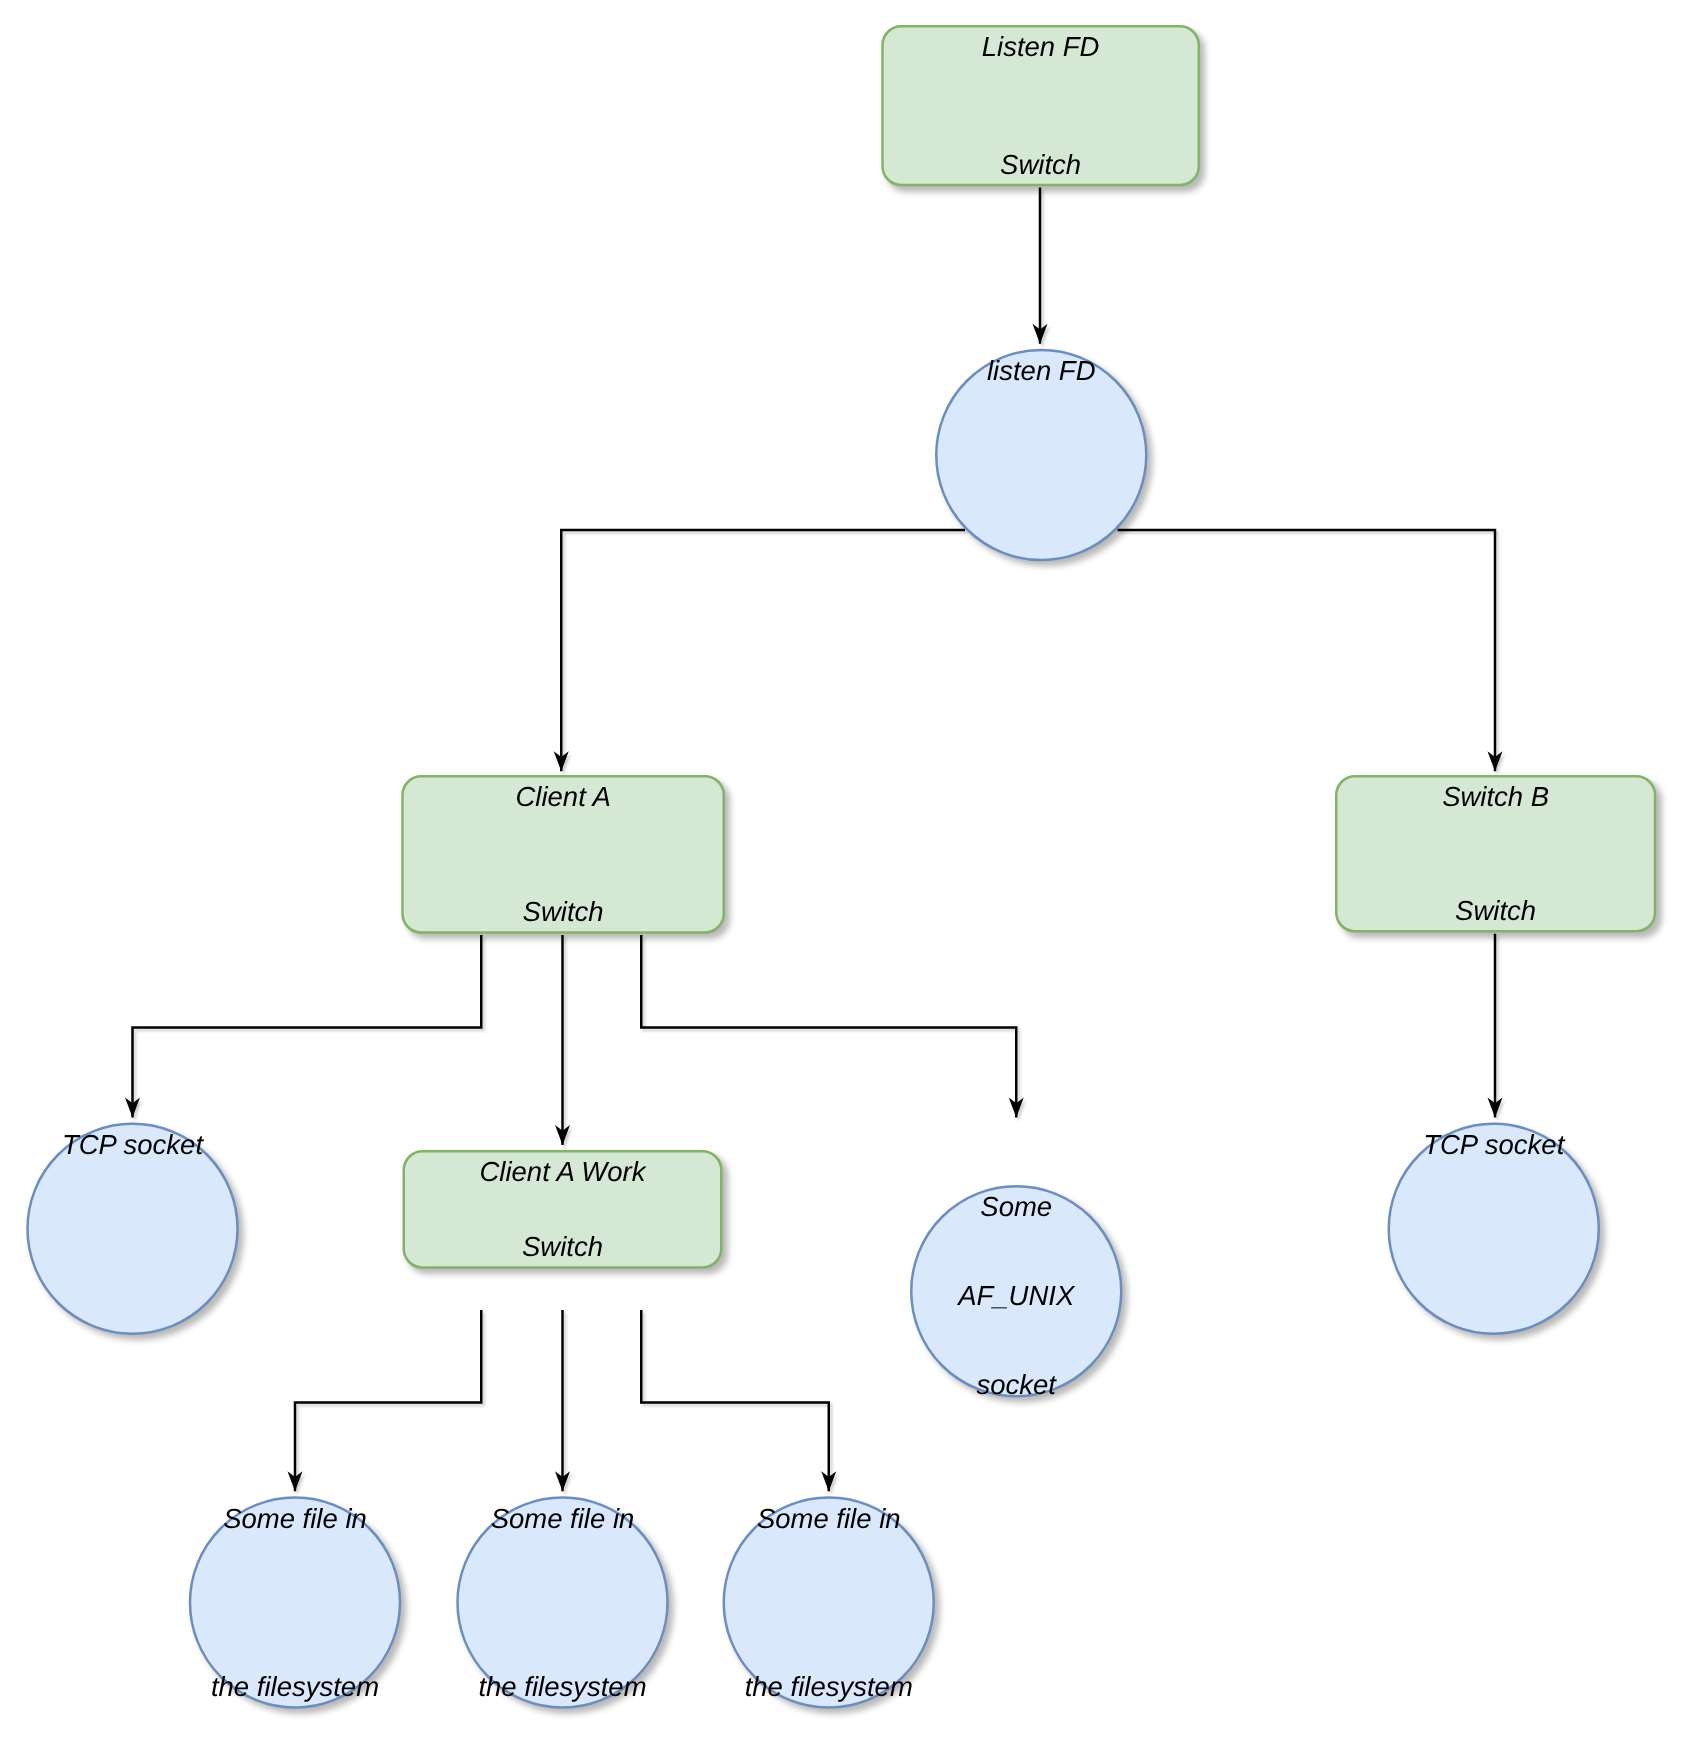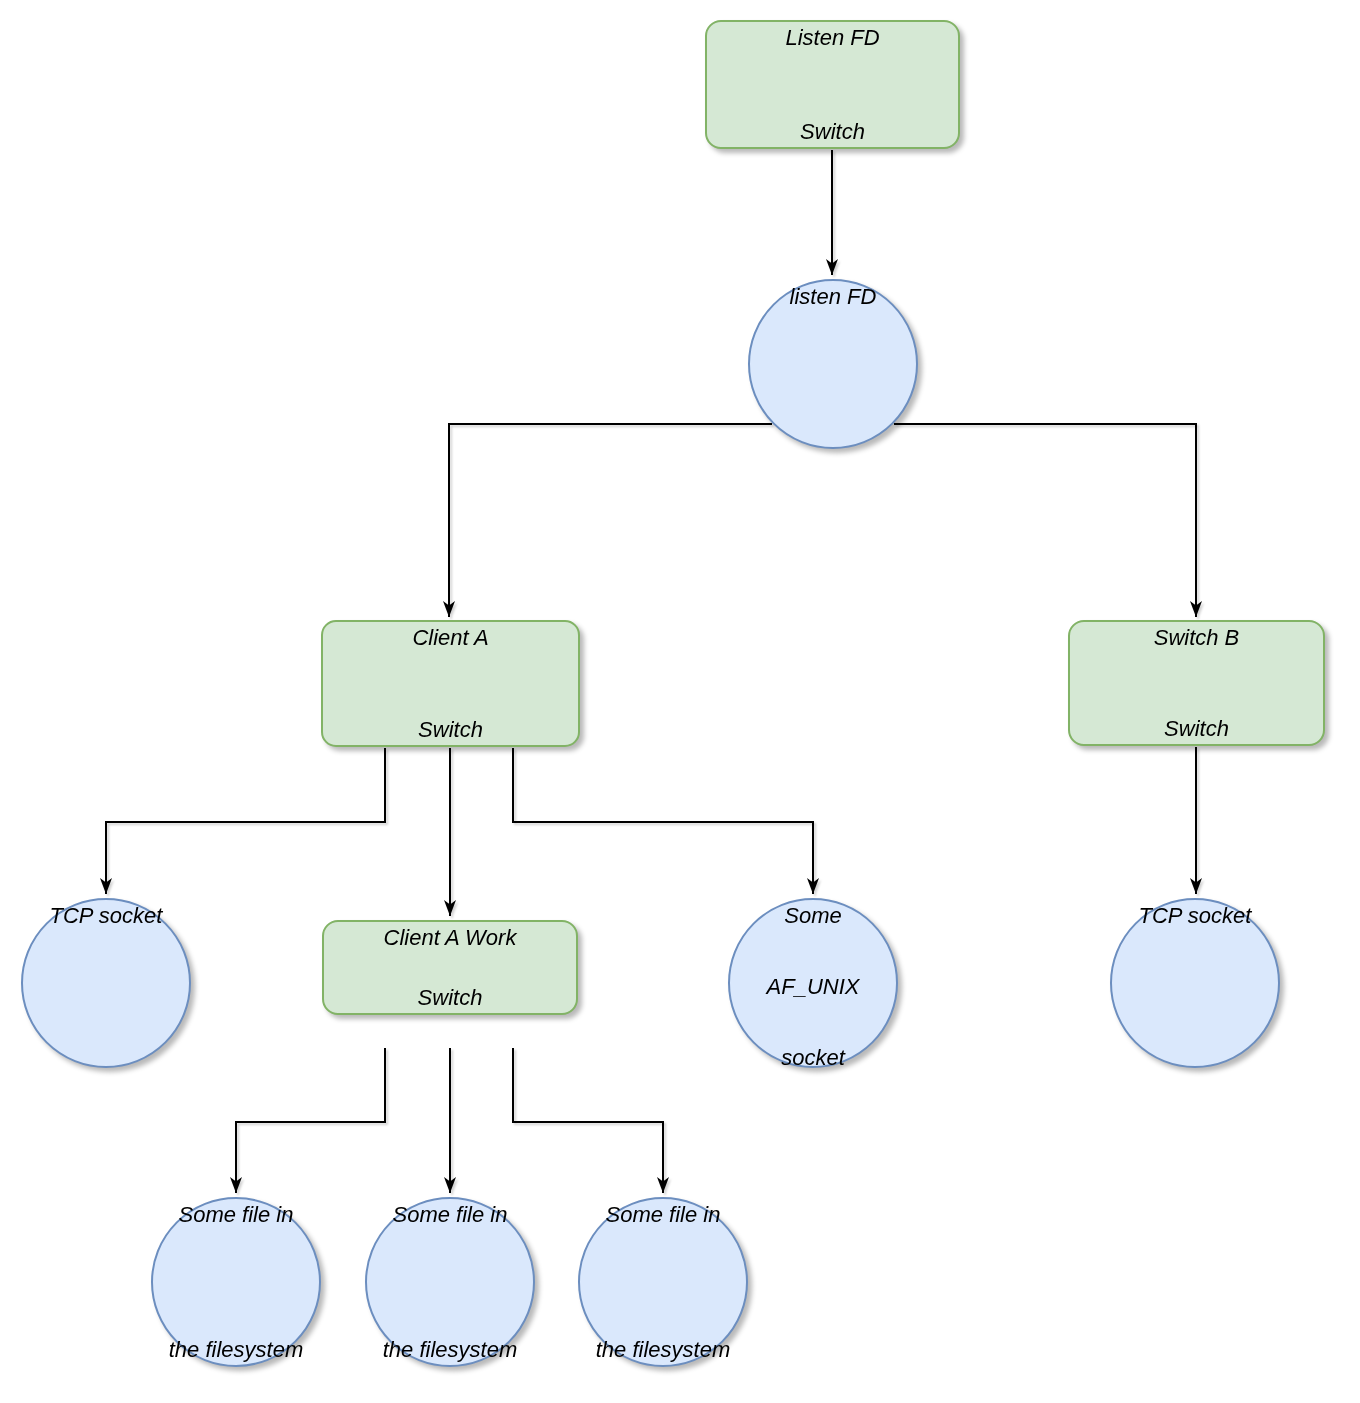--- a/index.html
+++ b/index.html
@@ -98,40 +98,40 @@
 
   <div class="node box" style="left:705px; top:20px; width:255px; height:129px;">
     <div class="label-line">Listen FD</div>
     <div class="label-line">Switch</div>
   </div>
 
   <div class="node circle" style="left:748px; top:279px;">
     <div class="label-line">listen FD</div>
   </div>
 
-  <div class="node box" style="left:321px; top:620px; width:259px; height:127px;border-radius:15px;">
+  <div class="node box" style="left:321px; top:620px; width:259px; height:127px;">
     <div class="label-line">Client A</div>
     <div class="label-line">Switch</div>
   </div>
 
   <div class="node box" style="left:1068px; top:620px; width:257px; height:126px;">
     <div class="label-line">Switch B</div>
     <div class="label-line">Switch</div>
   </div>
 
   <div class="node circle" style="left:21px; top:898px;">
     <div class="label-line">TCP socket</div>
   </div>
 
   <div class="node box" style="left:322px; top:920px; width:256px; height:95px;">
     <div class="label-line">Client A Work</div>
     <div class="label-line">Switch</div>
   </div>
 
-  <div class="node circle" style="left:728px; top:898px;gap:40px;">
+  <div class="node circle" style="left:728px; top:948px;gap:40px;">
     <div class="label-line">Some</div>
     <div class="label-line">AF_UNIX</div>
     <div class="label-line">socket</div>
   </div>
 
   <div class="node circle" style="left:1110px; top:898px;">
     <div class="label-line">TCP socket</div>
   </div>
 
   <div class="node circle" style="left:151px; top:1197px;">

